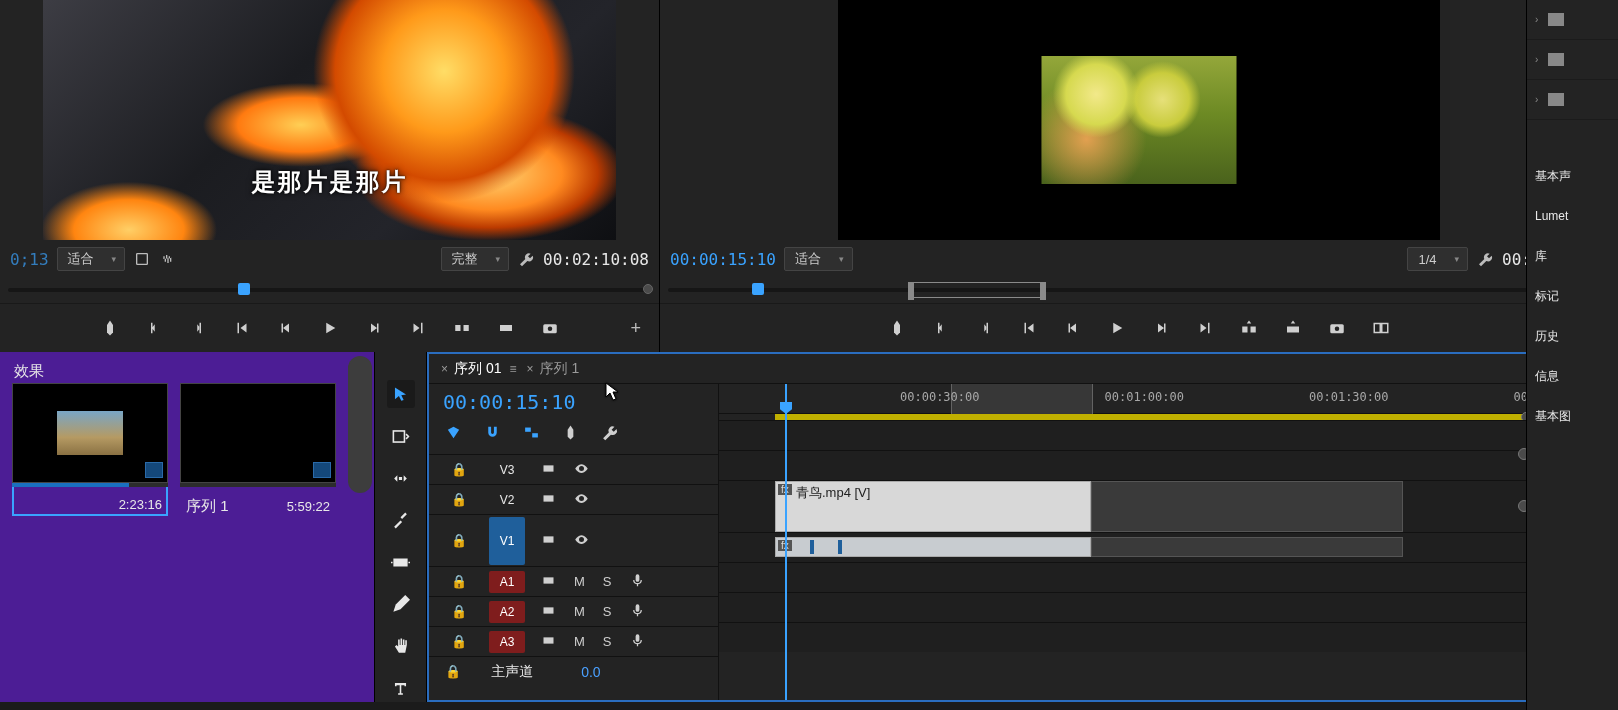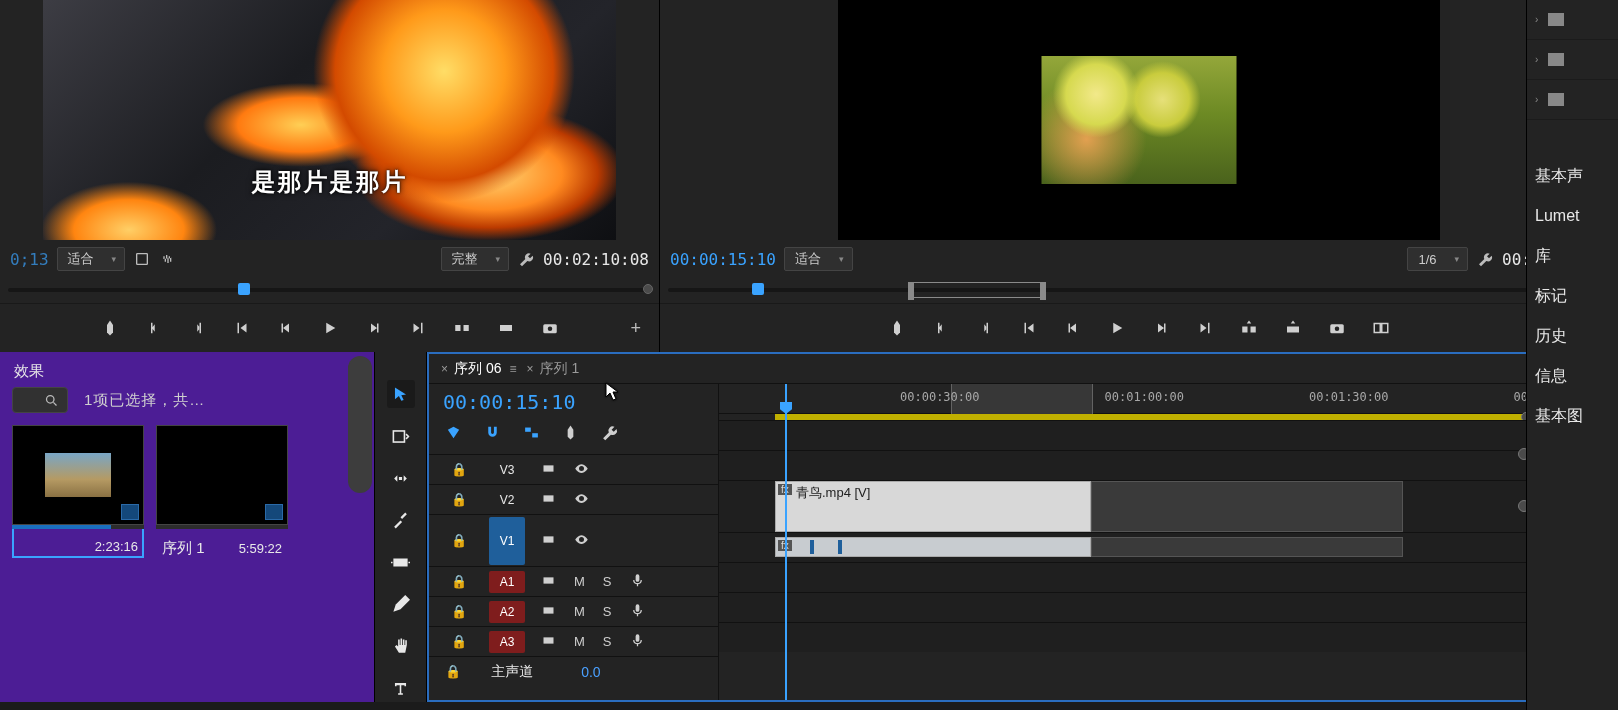--- a/index.html
+++ b/index.html
@@ -100,21 +100,21 @@
 .search-row { display:flex; align-items:center; padding: 4px 12px 12px; gap:16px;}
 .search-box {
   flex: 0 0 56px; height:26px; background:#313131; border:1px solid #444;
   display:flex; align-items:center; justify-content:flex-end; padding-right:8px;
   border-radius:4px;
 }
 .search-box svg{width:15px;height:15px; color:#bcbcbc;}
 .selection-status { color:#cfcfcf; font-size:15px; letter-spacing:1px;}
 .bins { display:flex; gap:12px; padding: 0 12px 16px; }
 .bin {
-  width:132px;
+  width:156px;
   display:flex; flex-direction:column;
 }
 .bin.selected { outline:2px solid #3aa3ff; outline-offset:-2px; }
 .thumb {
   height:100px; background:#000; position:relative;
   border:1px solid #444;
 }
 .thumb.seq { display:flex; align-items:center; justify-content:center; }
 .thumb.seq::after{
   content:""; width:66px; height:44px;
@@ -226,21 +226,21 @@
   border-left:1px solid #000;
 }
 .side-item{
   height:40px; display:flex; align-items:center; gap:10px;
   padding-left:8px; color:#e8e8e8; font-size:14px;
   border-bottom:1px solid #1b1b1b;
 }
 .side-item .chev{ color:#888; font-size:10px;}
 .side-item .folder{ width:16px;height:13px;background:#888;}
 .side-gap{ height:36px;}
-.side-label { height:40px; display:flex; align-items:center; padding-left:8px; color:#e8e8e8; font-size:16px;}
+.side-label { height:40px; display:flex; align-items:center; padding-left:8px; color:#e8e8e8; font-size:12px;}
 
 .meter-col {
   width:80px; background:#232323;
   display:flex; flex-direction:column; align-items:center;
   padding-top:20px;
   border-left:1px solid #000;
 }
 .meter-scale{ display:flex; flex-direction:column; gap:8px; align-items:flex-end; padding-right:4px;}
 .meter-num{ font-size:11px; color:#8a8a8a; font-family:monospace;}
 .meter-bars{ display:flex; gap:3px; margin-top:-24px;}
@@ -366,21 +366,21 @@
       <div class="viewer-content"></div>
     </div>
     <div class="transport-bar">
       <span class="tc blue" style="opacity:1">00:00:15:10</span>
       <div class="dropdown">
           <span>适合</span>
           <span class="chev">▾</span>
         </div>
       <div class="spacer"></div>
       <div class="dropdown">
-          <span>1/6</span>
+          <span>1/4</span>
           <span class="chev">▾</span>
         </div>
       <span class="tool-icon">
           <svg viewBox="0 0 24 24" fill="currentColor">
             <path d="M22 7l-4 4-3-3 4-4a6 6 0 00-8 8l-8 8 3 3 8-8a6 6 0 008-8z"></path>
           </svg>
         </span>
       <span class="tc white">00:00:23:06</span>
     </div>
     <div class="ruler-row">
@@ -460,29 +460,20 @@
   </div>
 </div>
 
 <div class="bottom-row">
 
   <div class="project-panel">
     <div class="panel-tab-row">
       <span>效果</span>
       <span class="menu-btn">≡</span>
     </div>
-    <div class="search-row">
-      <div class="search-box">
-        <svg viewBox="0 0 24 24" fill="none" stroke="currentColor" stroke-width="2">
-            <circle cx="10" cy="10" r="6"></circle>
-            <path d="M20 20l-5-5"></path>
-          </svg>
-      </div>
-      <span class="selection-status">1项已选择，共…</span>
-    </div>
     <div class="bins">
       <div class="bin selected">
         <div class="thumb seq">
           <div class="seq-badge"></div>
         </div>
         <div class="scrub-bar blue"></div>
         <div class="bin-footer">
           <span class="name"></span>
           <span class="dur">2:23:16</span>
         </div>
@@ -542,21 +533,21 @@
         <svg viewBox="0 0 24 24" fill="currentColor">
           <path d="M5 5h14v4h-2V8h-4v10h2v2H9v-2h2V8H7v1H5z"></path>
         </svg>
       </div>
   </div>
 
   <div class="timeline-panel">
     <div class="tl-tabs">
       <div class="tl-tab">
         <span class="x">×</span>
-        <span>序列 06</span>
+        <span>序列 01</span>
         <span class="ham">≡</span>
       </div>
       <div class="tl-tab inactive">
         <span class="x">×</span>
         <span>序列 1</span>
       </div>
     </div>
     <div class="tl-main">
       <div class="tl-left">
         <div class="tl-tc">00:00:15:10</div>

